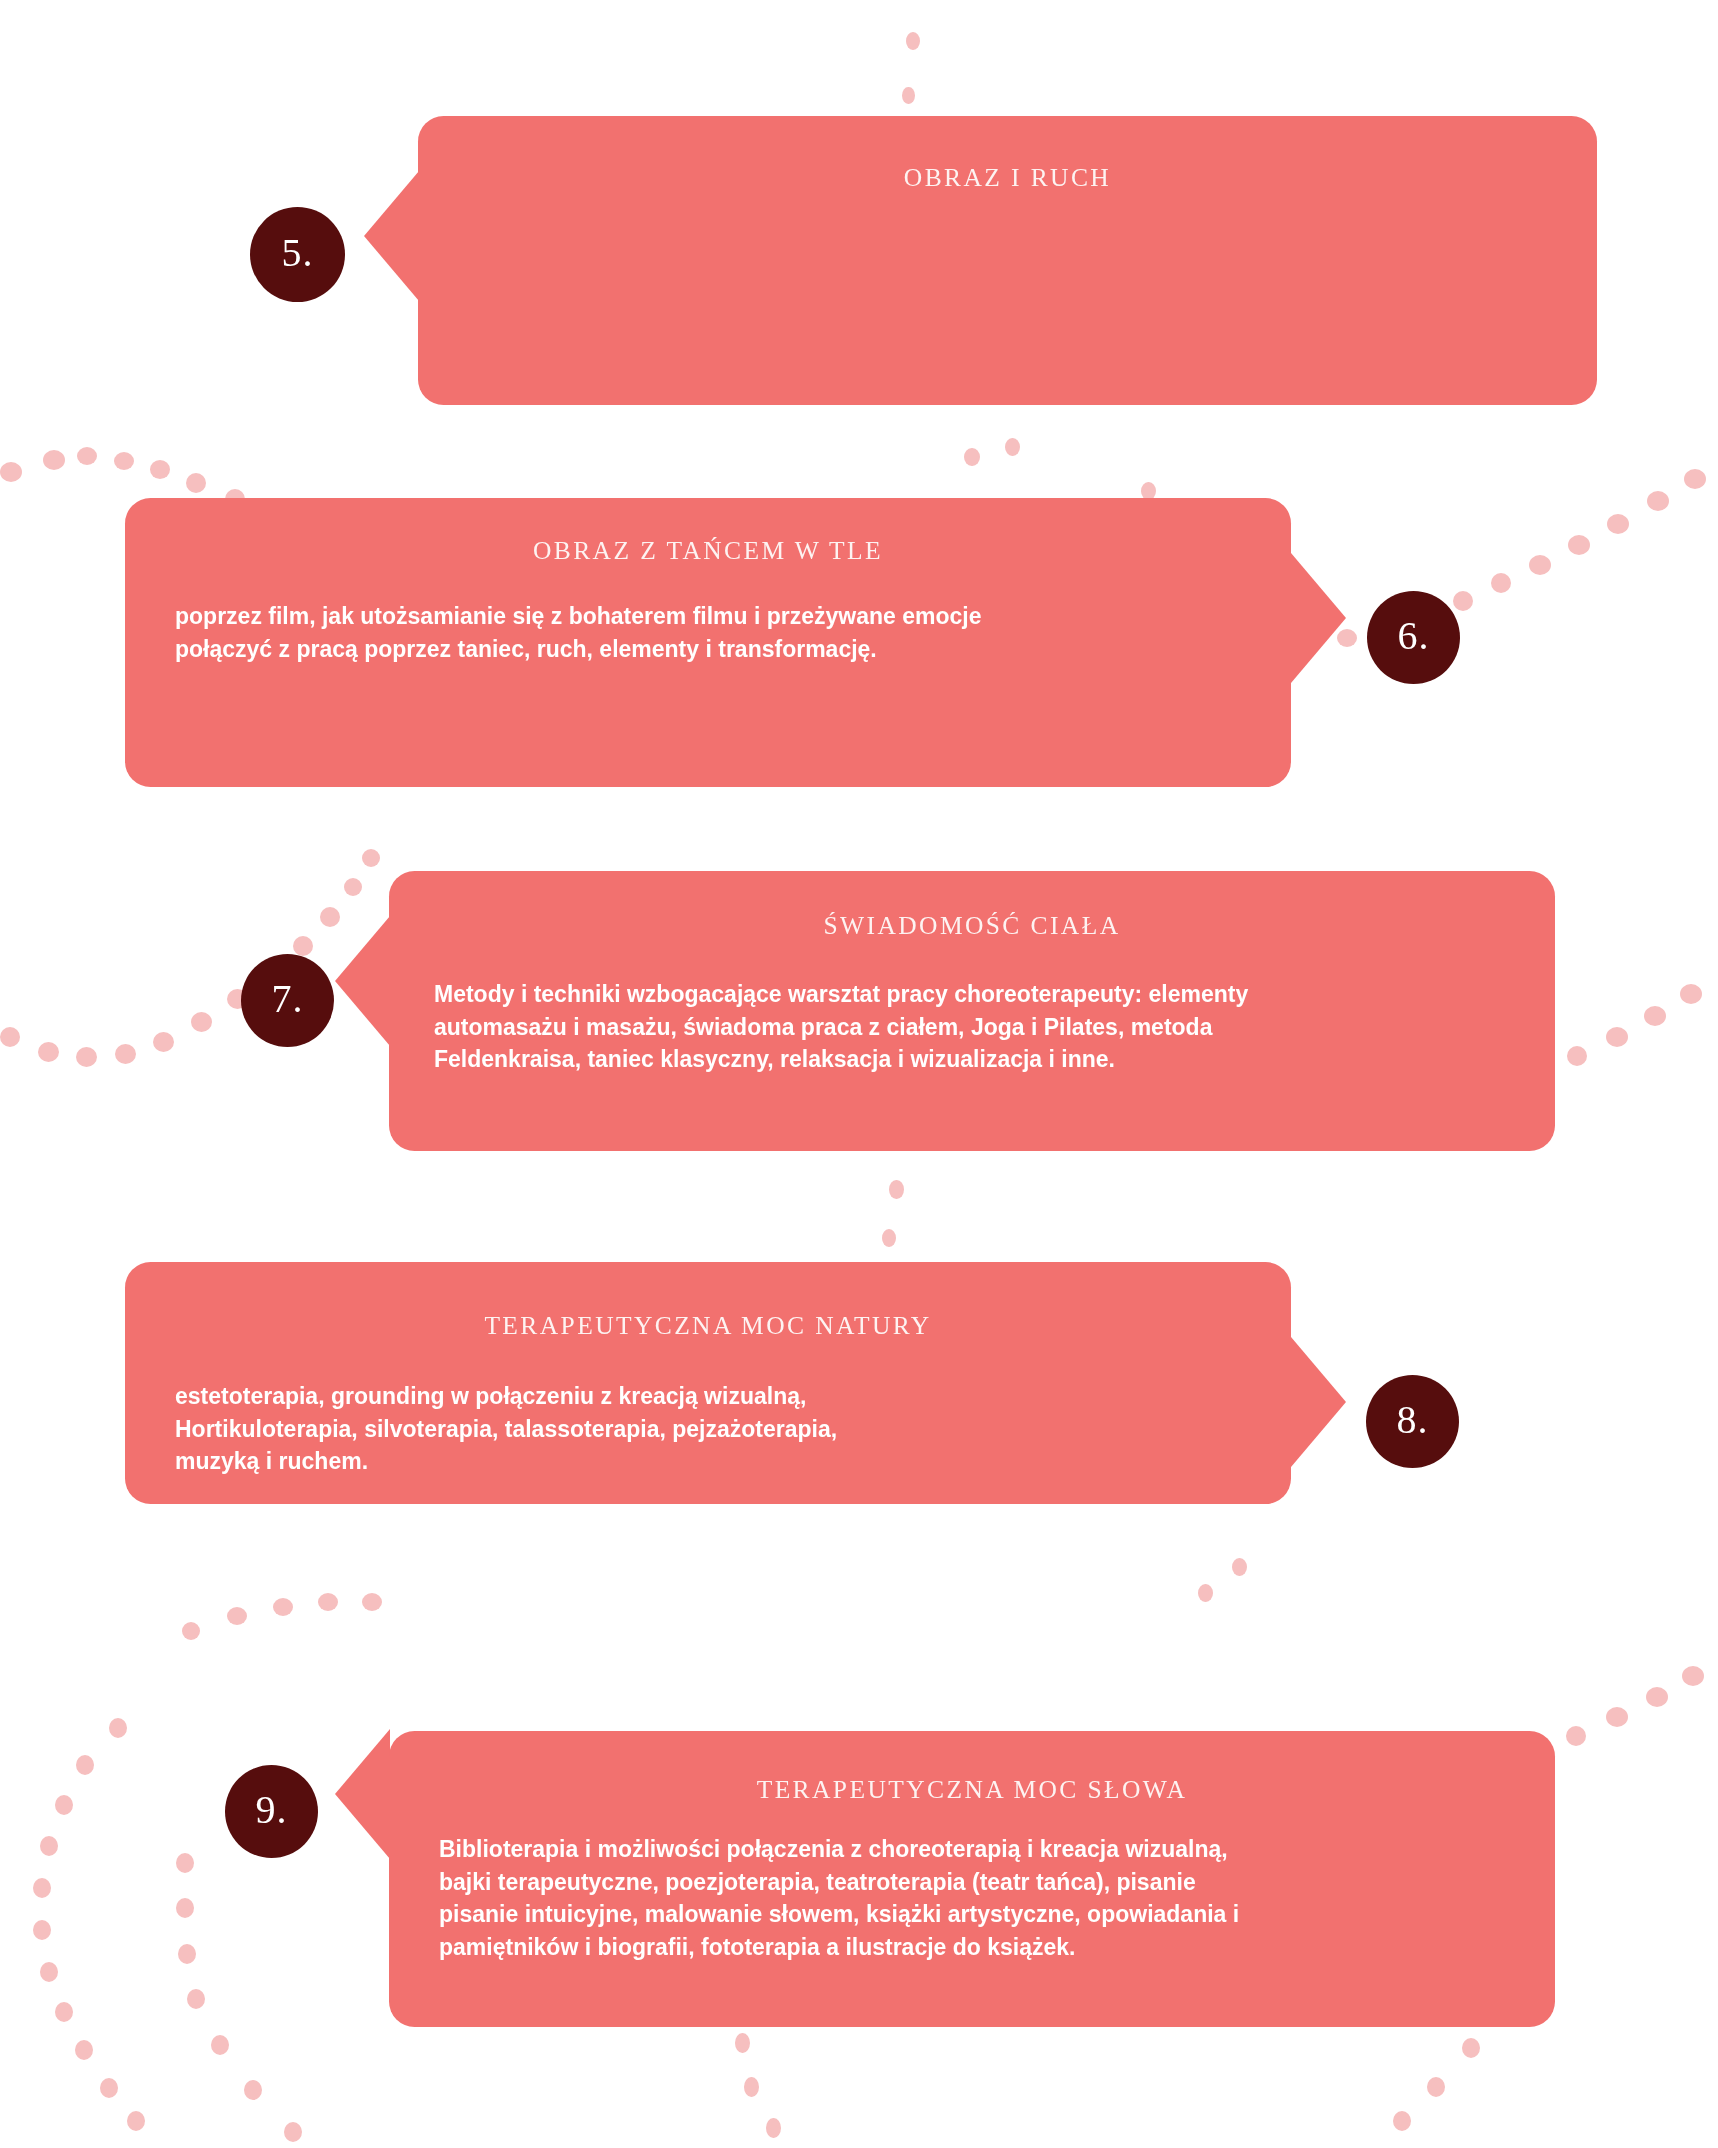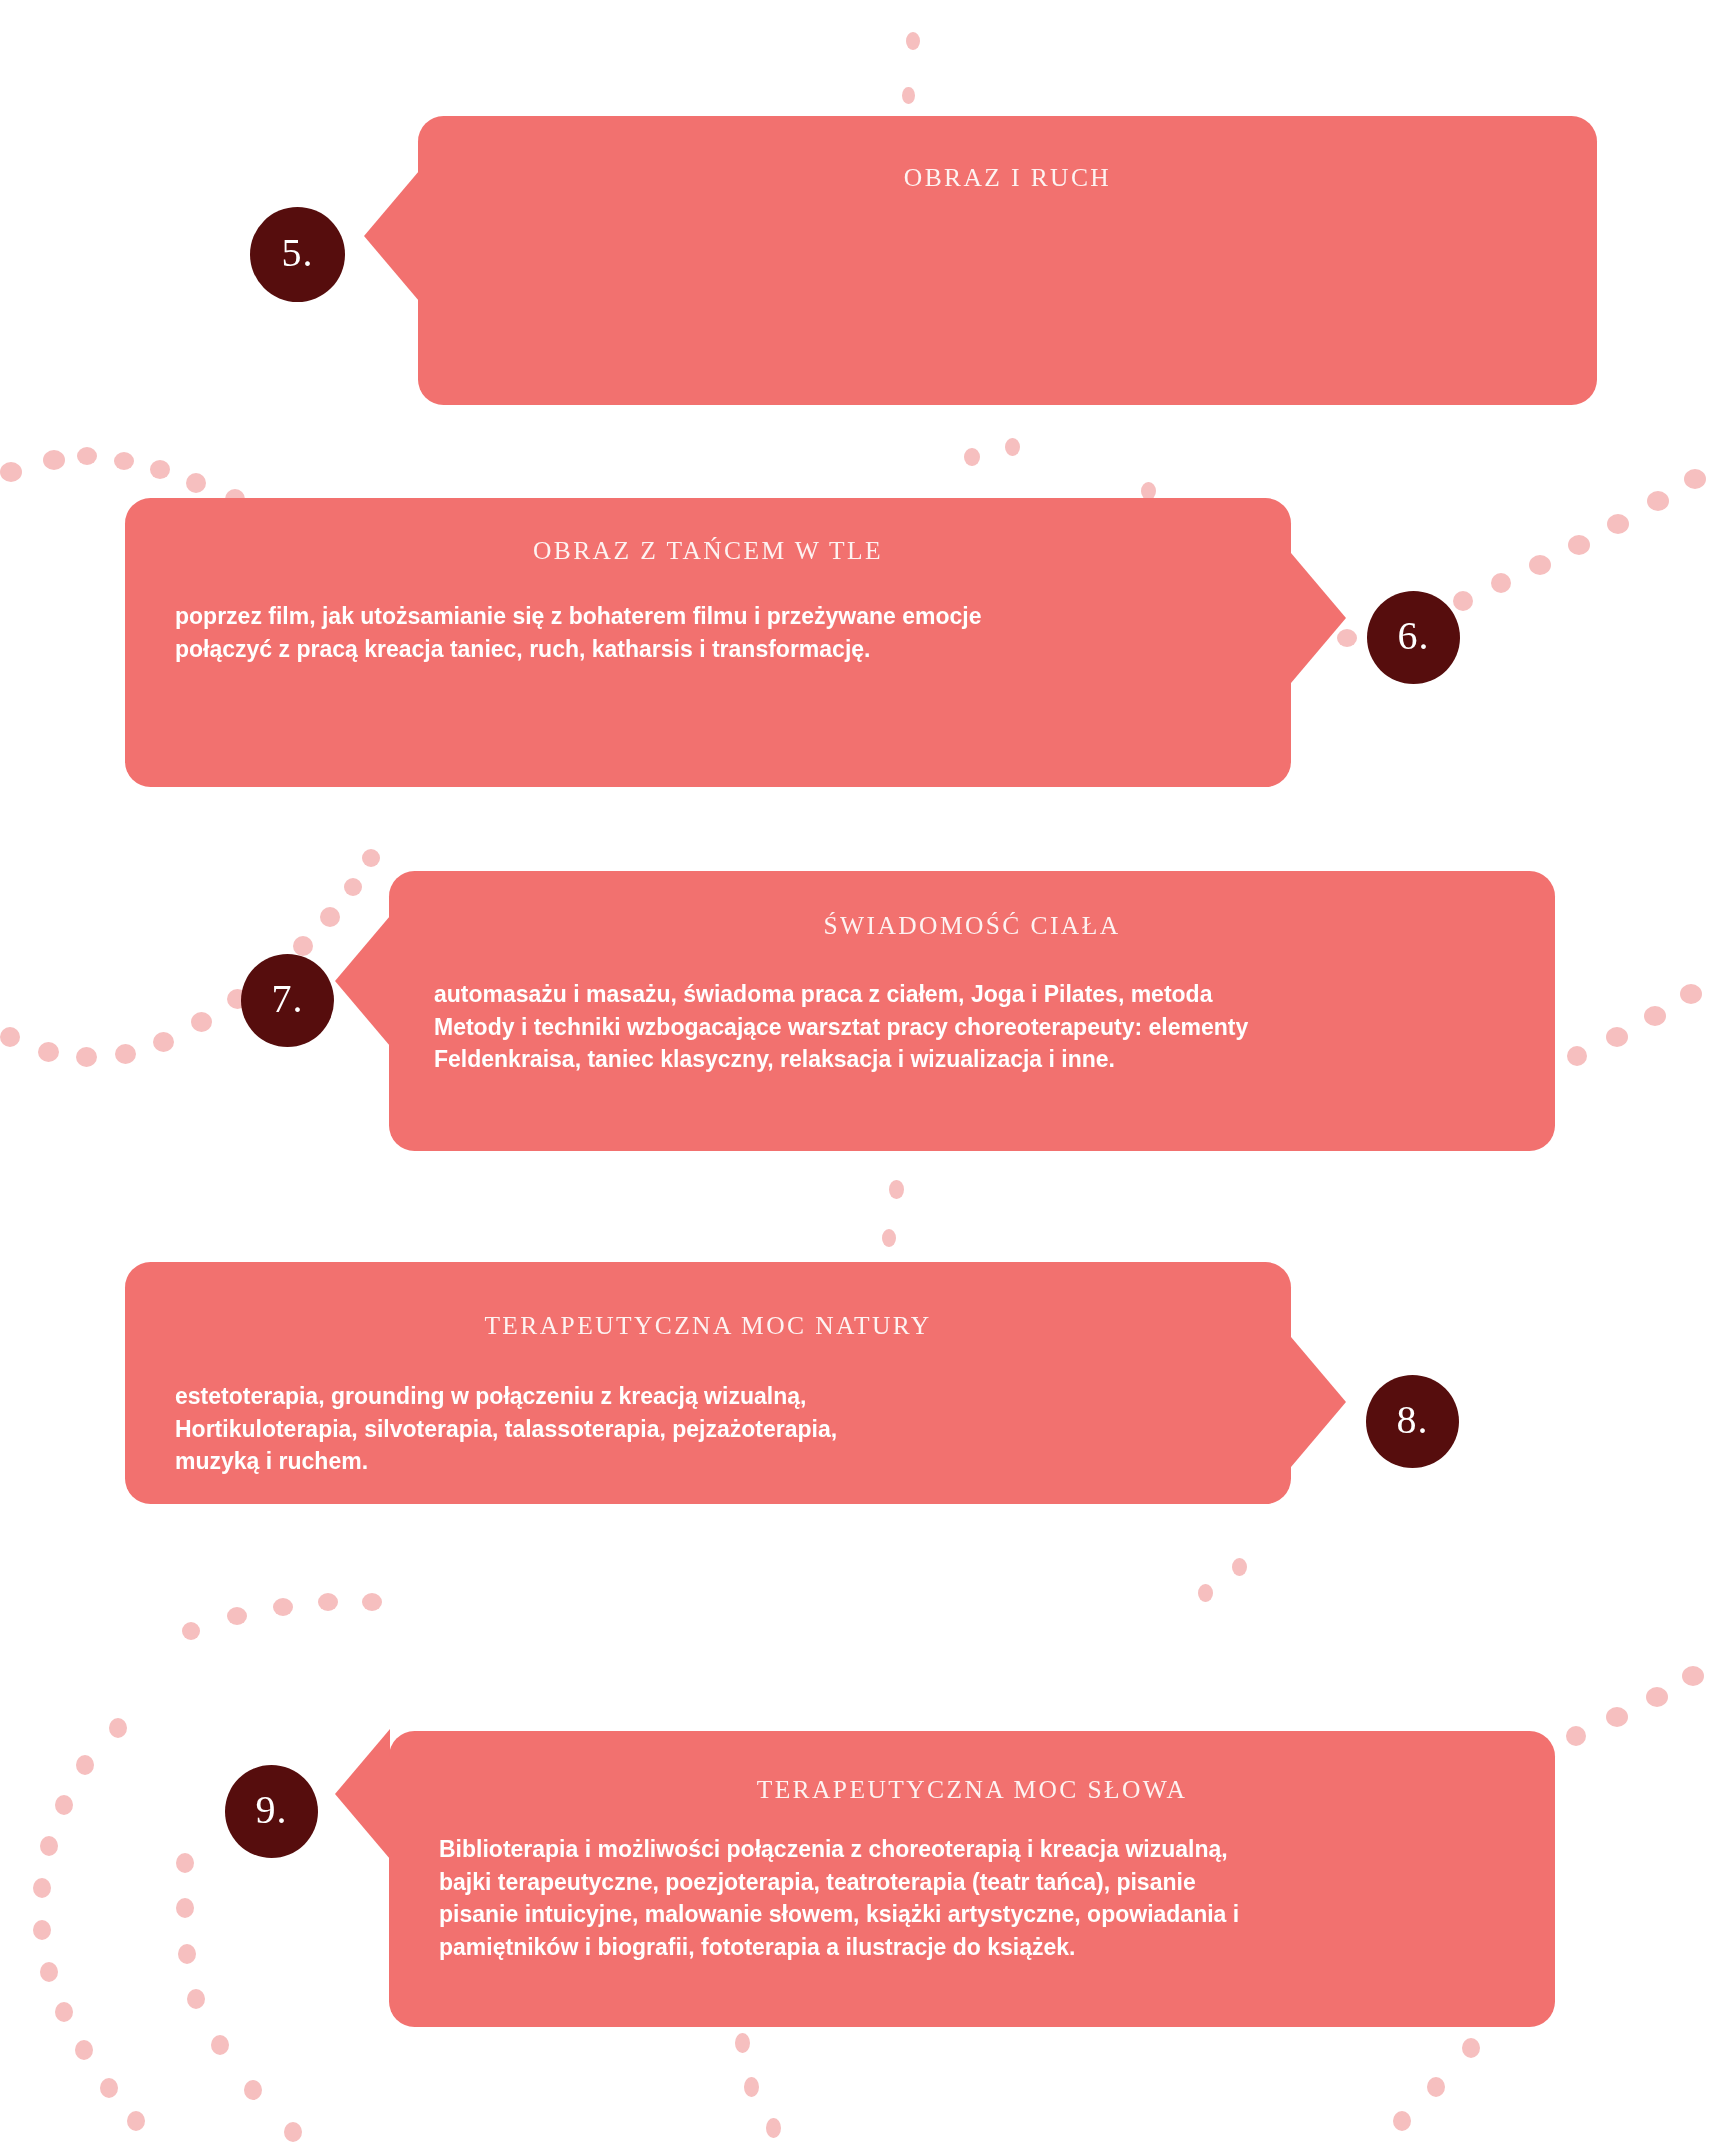--- a/index.html
+++ b/index.html
@@ -234,33 +234,33 @@
     </div>
     <div class="badge">5.</div>
   </div>
 
   <div class="item" id="item-6">
     <div class="pointer right"></div>
     <div class="card">
       <div class="card-title">OBRAZ Z TAŃCEM W TLE</div>
       <div class="card-body">
           <p>poprzez film, jak utożsamianie się z bohaterem filmu i przeżywane emocje</p>
-          <p>połączyć z pracą kreacja taniec, ruch, katharsis i transformację.</p>
+          <p>połączyć z pracą poprzez taniec, ruch, elementy i transformację.</p>
         </div>
     </div>
     <div class="badge">6.</div>
   </div>
 
   <div class="item" id="item-7">
     <div class="pointer left"></div>
     <div class="card">
       <div class="card-title">ŚWIADOMOŚĆ CIAŁA</div>
       <div class="card-body">
+          <p>Metody i techniki wzbogacające warsztat pracy choreoterapeuty: elementy</p>
           <p>automasażu i masażu, świadoma praca z ciałem, Joga i Pilates, metoda</p>
-          <p>Metody i techniki wzbogacające warsztat pracy choreoterapeuty: elementy</p>
           <p>Feldenkraisa, taniec klasyczny, relaksacja i wizualizacja i inne.</p>
         </div>
     </div>
     <div class="badge">7.</div>
   </div>
 
   <div class="item" id="item-8">
     <div class="pointer right"></div>
     <div class="card">
       <div class="card-title">TERAPEUTYCZNA  MOC NATURY</div>

